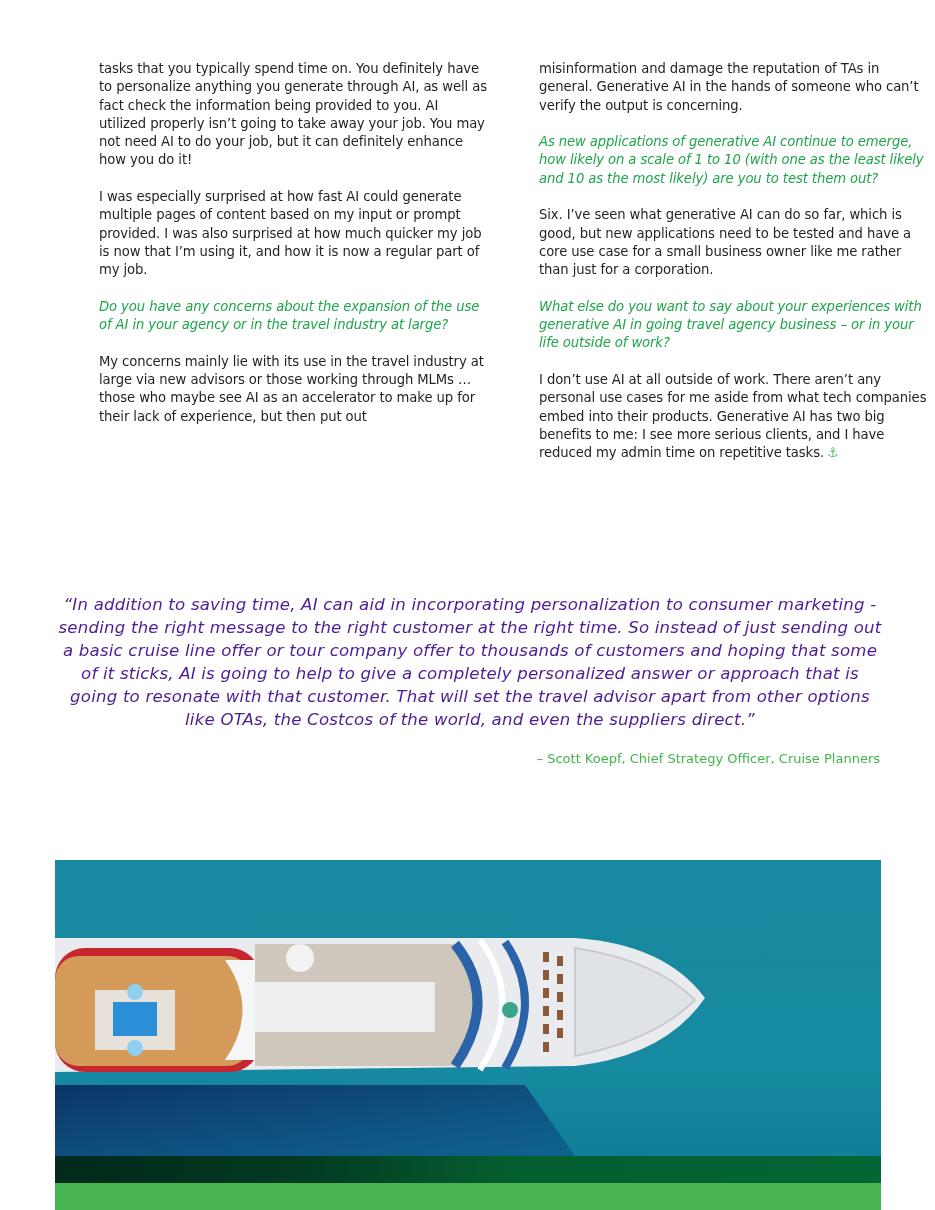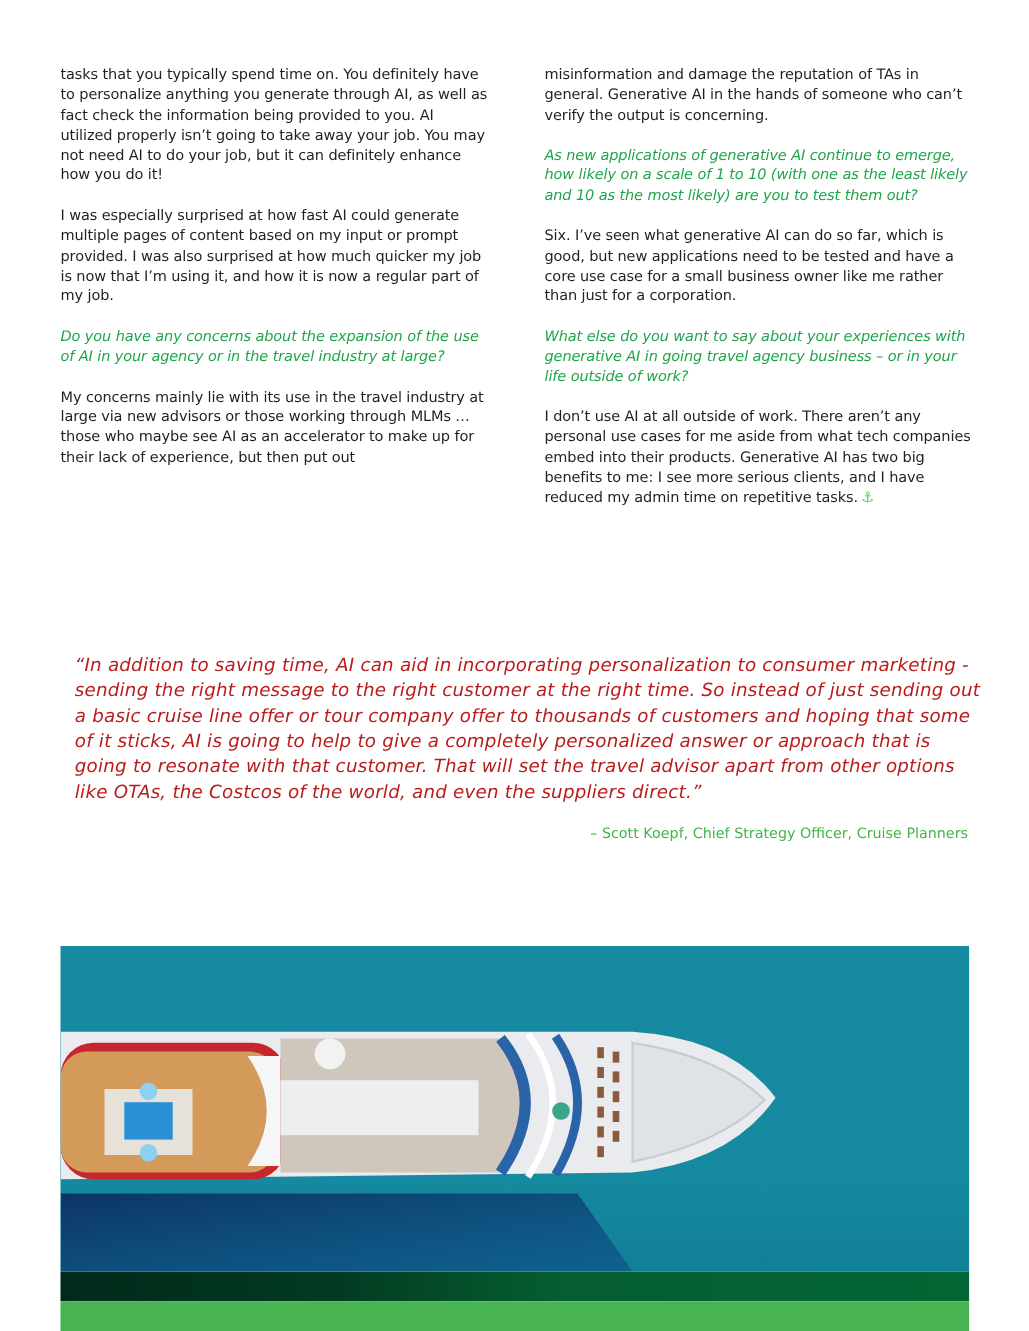--- a/index.html
+++ b/index.html
@@ -1,25 +1,25 @@
 <!DOCTYPE html>
 <html><head>
 <meta charset="utf-8">
 <style>
   html, body { margin:0; padding:0; background:#ffffff; }
   body { width:935px; height:1210px; position:relative; overflow:hidden;
          font-family:"DejaVu Sans", "Liberation Sans", sans-serif; color:#231f20; }
-  .col { position:absolute; top:60px; width:390px; font-size:13.2px; line-height:18.3px; letter-spacing:-0.1px; }
+  .col { position:absolute; top:60px; width:390px; font-size:13.2px; line-height:18.3px; letter-spacing:-0.1px;margin-left:44px; }
   .col.left { left:55px; }
   .col.right { left:495px; width:392px; }
   .col p { margin:0 0 18.3px 0; }
   .col p.q { color:#1ea54a; font-weight:normal; font-style:italic; }
   .end-mark { color:#5bbf5c; font-size:13px; margin-left:3px; }
-  .pull { position:absolute; left:68px; top:594px; width:828px; text-align:left;
-          color:#b91c1c; font-style:italic; font-size:16.6px; line-height:22.9px; letter-spacing:0.2px; }
+  .pull { position:absolute; left:56px; top:594px; width:828px; text-align:center;
+          color:#4c1d95; font-style:italic; font-size:16.6px; line-height:22.9px; letter-spacing:0.2px; }
   .attrib { position:absolute; right:55px; top:751px; color:#42b549; font-size:13px; }
   .photo { position:absolute; left:55px; top:860px; width:826px; height:296px; overflow:hidden;
            background:linear-gradient(180deg,#1789a0 0%,#168aa0 70%,#107f98 100%); }
   .band-dark { position:absolute; left:55px; top:1156px; width:826px; height:27px;
                background:linear-gradient(90deg,#012a1a 0%,#023a22 30%,#055e30 55%,#046634 100%); }
   .band-light { position:absolute; left:55px; top:1183px; width:826px; height:27px; background:#47b451; }
 </style>
 </head>
 <body>
 

